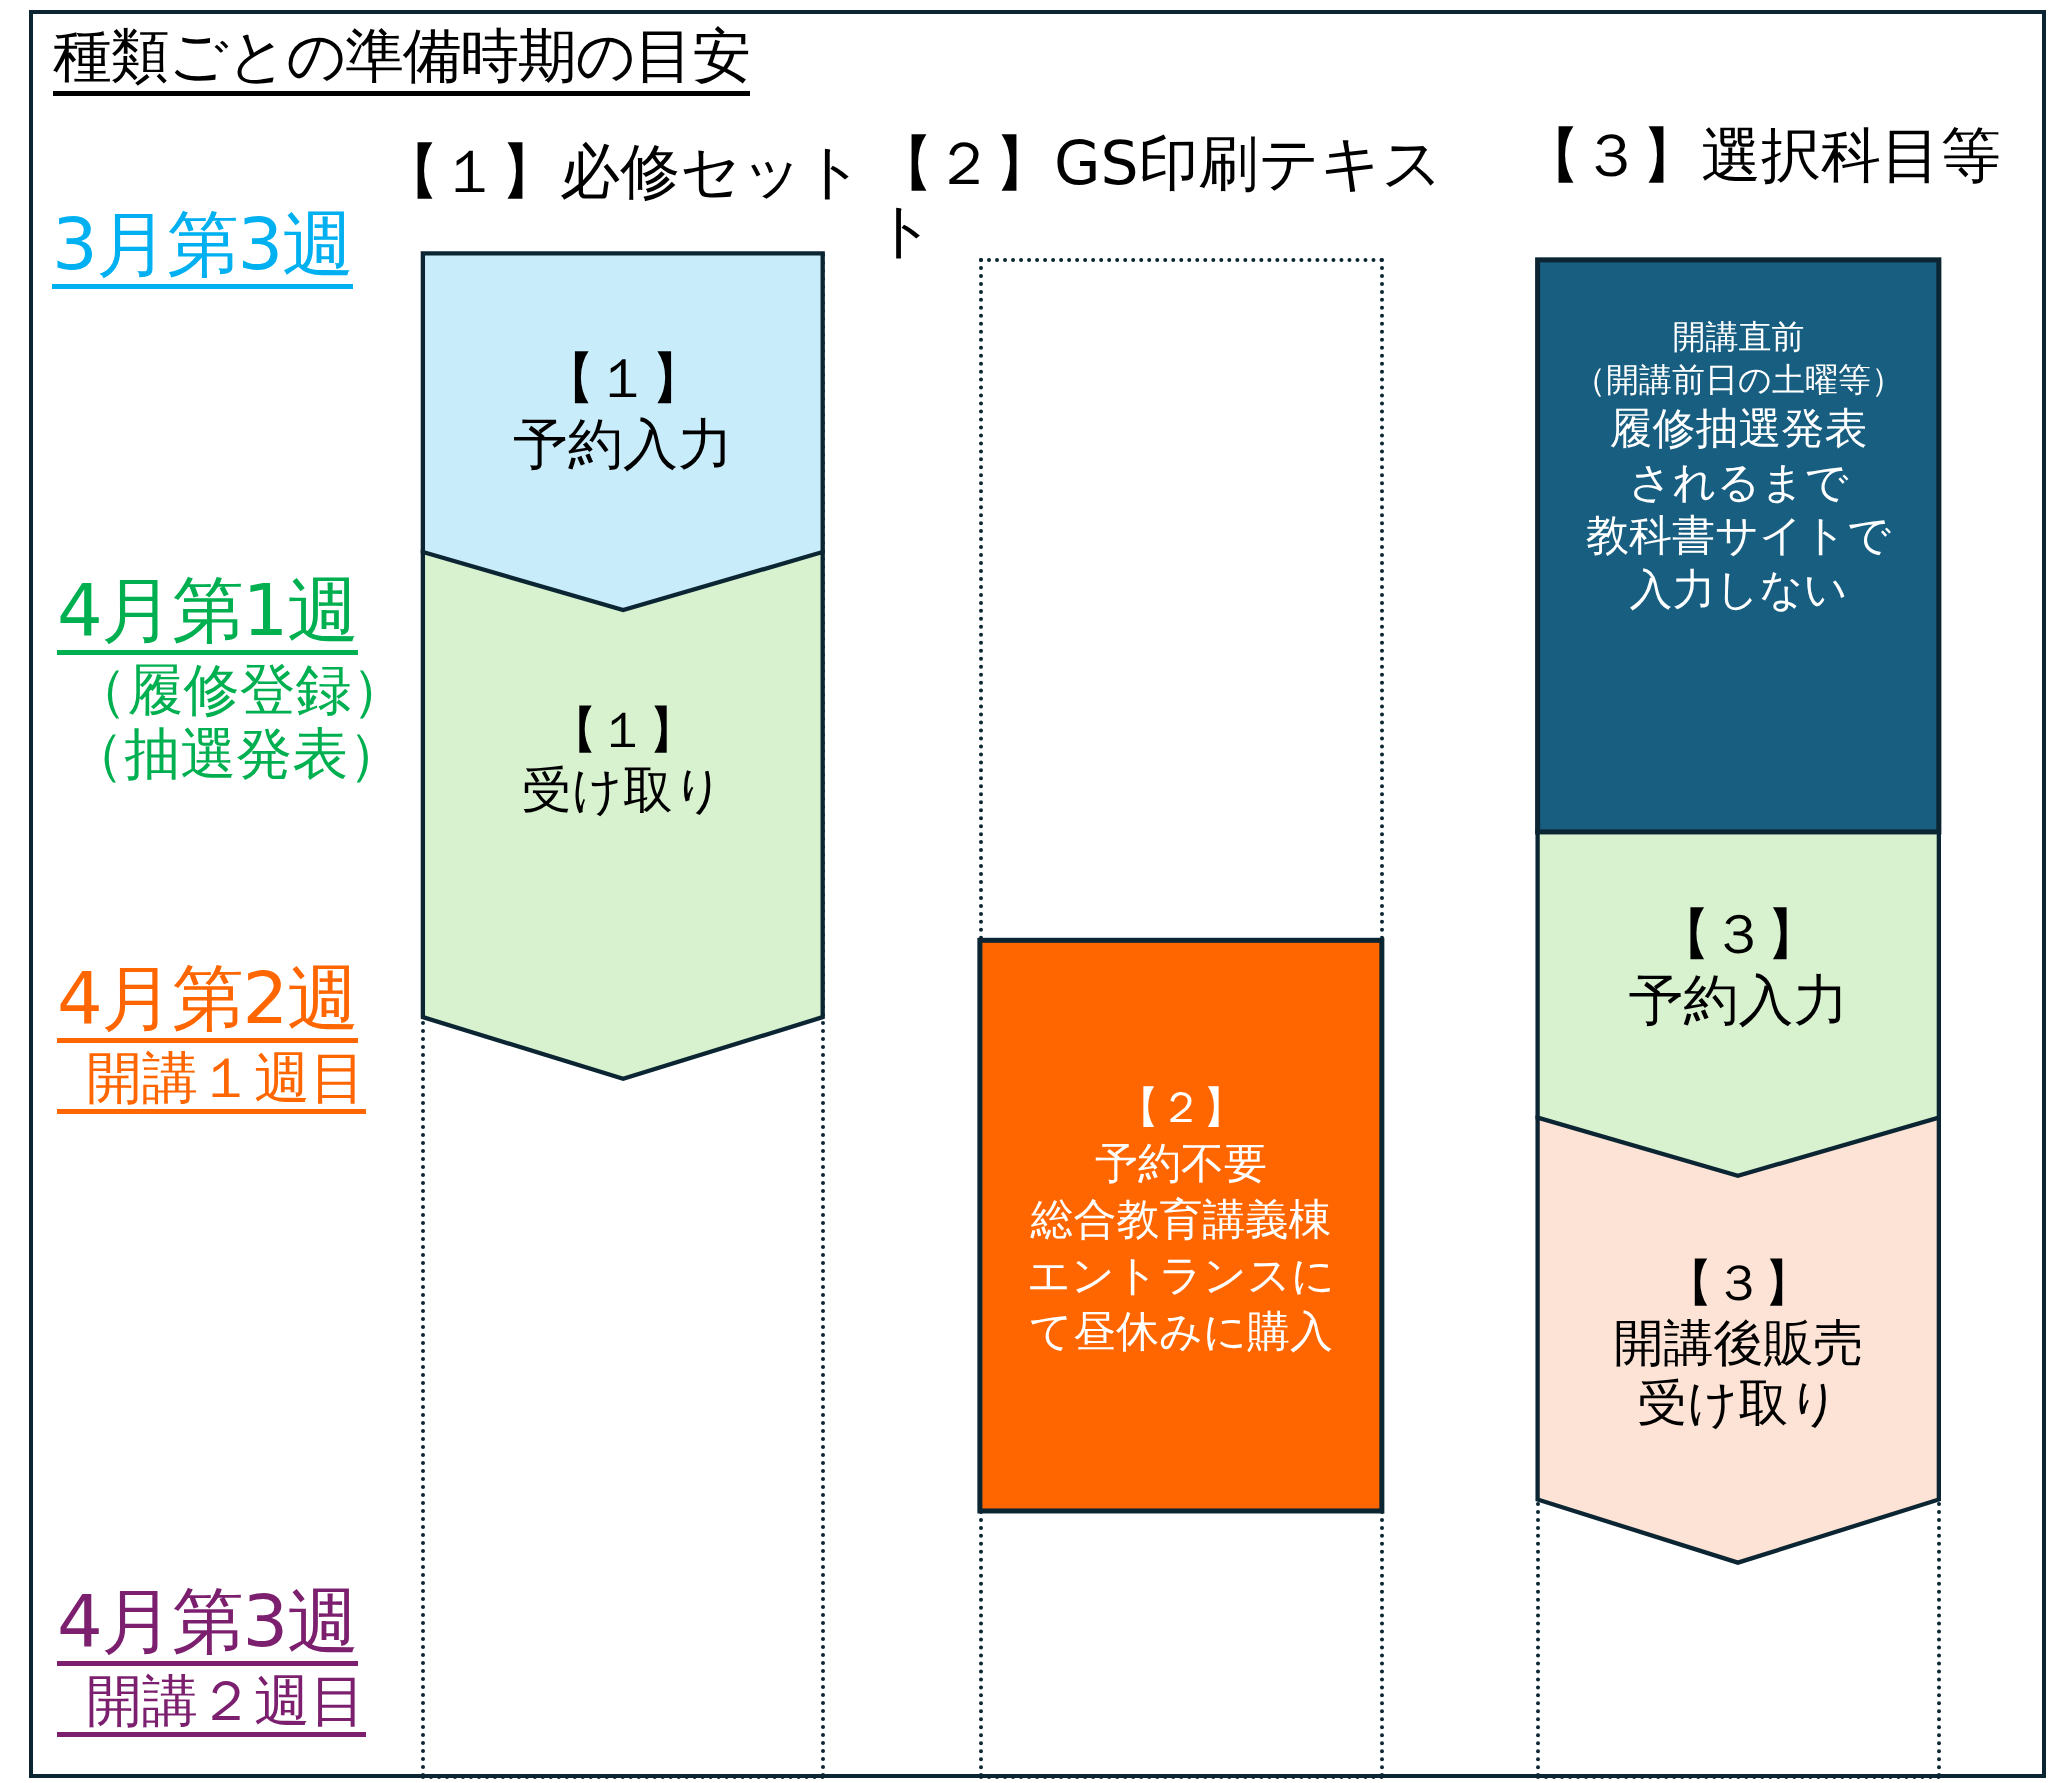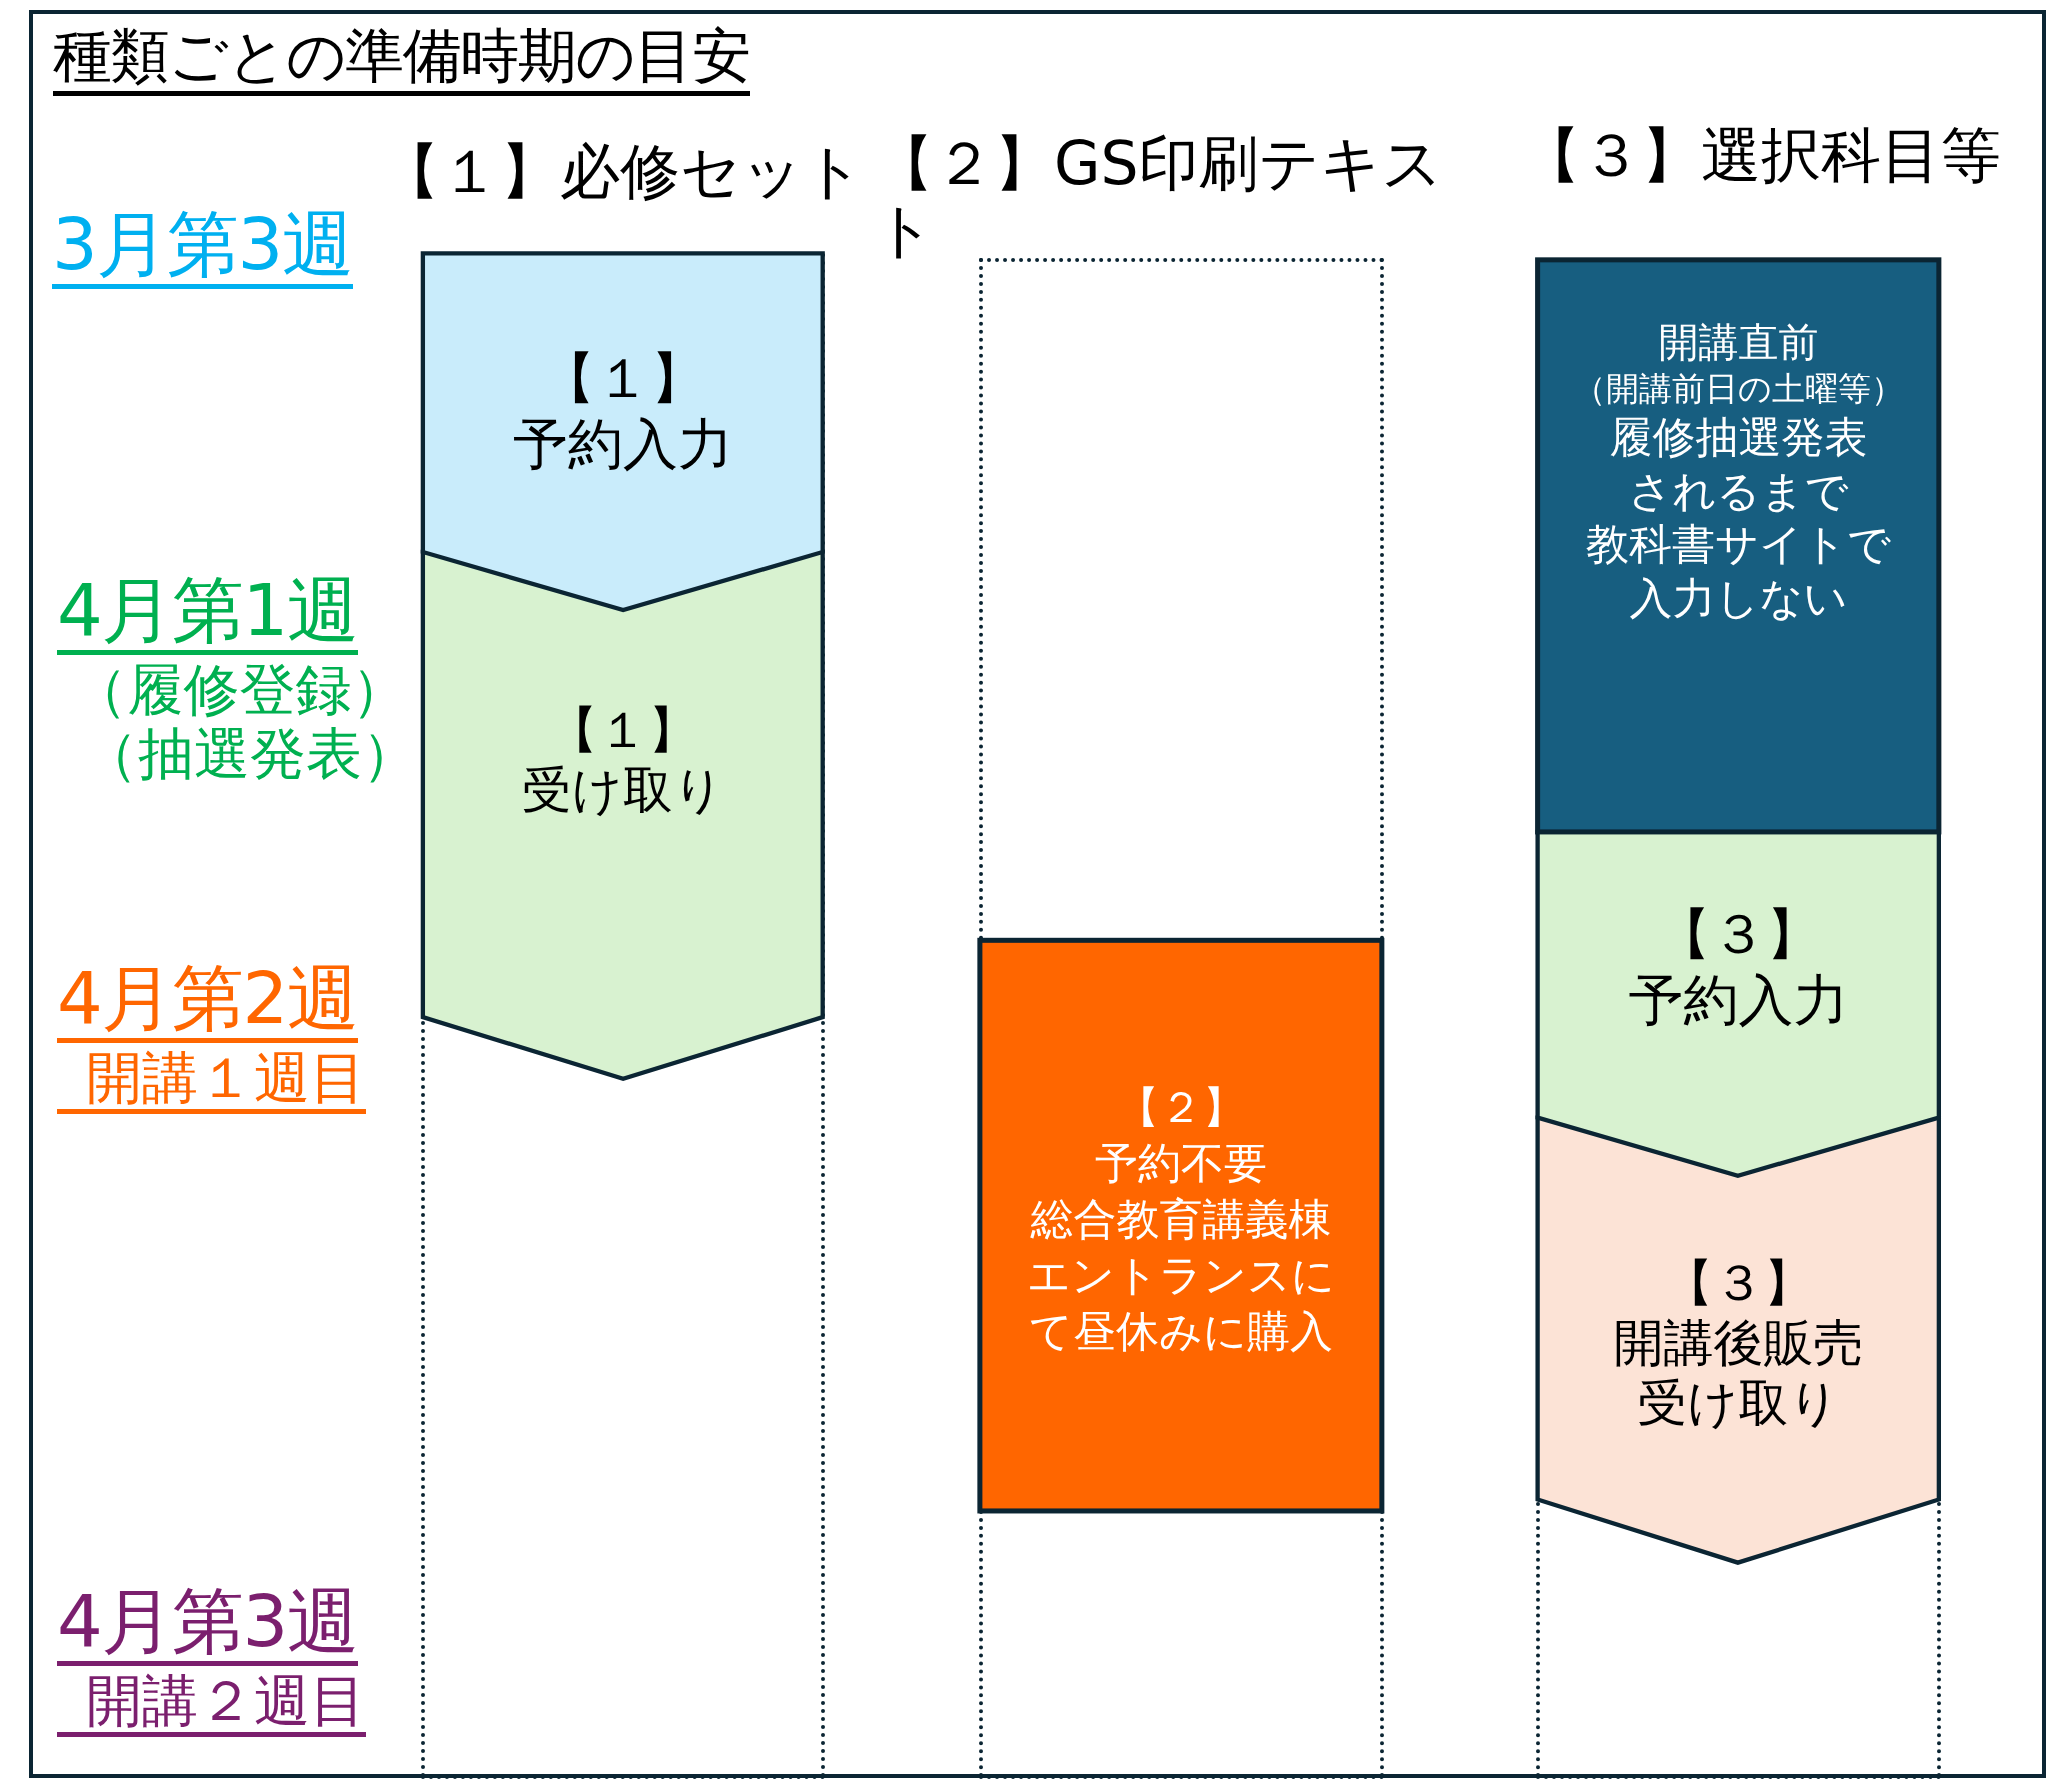--- a/index.html
+++ b/index.html
@@ -30,21 +30,21 @@
 <div class="col-header" style="left:380px; top:138px;text-align:right;">【１】必修セット</div>
 <div class="col-header wrap" style="left:874px; top:122px; width:589px;margin-top:8px;">【２】GS印刷テキスト</div>
 <div class="col-header" style="left:1521px; top:122px;">【３】選択科目等</div>
 
 <div class="week" style="left:52px; top:208px; color:#00b0f0;">
   <span class="main">3月第3週</span>
 </div>
 <div class="week" style="left:57px; top:574px; color:#00b050;">
   <span class="main">4月第1週</span>
   <span class="sub" style="margin-left:14.4px;">（履修登録）</span>
-  <span class="sub" style="margin-left:25px;">（抽選発表）</span>
+  <span class="sub" style="margin-left:8px;text-align:center;">（抽選発表）</span>
 </div>
 <div class="week" style="left:57px; top:962px; color:#ff6600;">
   <span class="main">4月第2週</span><br>
   <span class="sub u">開講１週目</span>
 </div>
 <div class="week" style="left:57px; top:1585px; color:#7b1f6e;">
   <span class="main">4月第3週</span><br>
   <span class="sub u">開講２週目</span>
 </div>
 
@@ -76,21 +76,21 @@
   <span class="tag">受け取り</span>
 </div>
 <div class="label" style="left:980px; top:1080px; width:402px; font-size:43px; color:#ffffff; line-height:1.3;">
   <span class="tag">【２】</span>
   <span class="tag">予約不要</span>
   <span class="tag">総合教育講義棟</span>
   <span class="tag">エントランスに</span>
   <span class="tag">て昼休みに購入</span>
 </div>
 <div class="label" style="left:1538px; top:316px; width:401px; color:#ffffff;">
-  <span class="tag" style="font-size:40px; line-height:1.3;">開講直前</span>
+  <span class="tag" style="font-size:33px; line-height:1.3;">開講直前</span>
   <span class="tag" style="font-size:33px; line-height:1.3;">（開講前日の土曜等）</span>
   <span class="tag" style="font-size:43px; line-height:1.25;">履修抽選発表</span>
   <span class="tag" style="font-size:43px; line-height:1.25;">されるまで</span>
   <span class="tag" style="font-size:43px; line-height:1.25;">教科書サイトで</span>
   <span class="tag" style="font-size:43px; line-height:1.25;">入力しない</span>
 </div>
 <div class="label" style="left:1538px; top:901px; width:401px; font-size:55px;">
   <span class="tag">【３】</span>
   <span class="tag">予約入力</span>
 </div>

